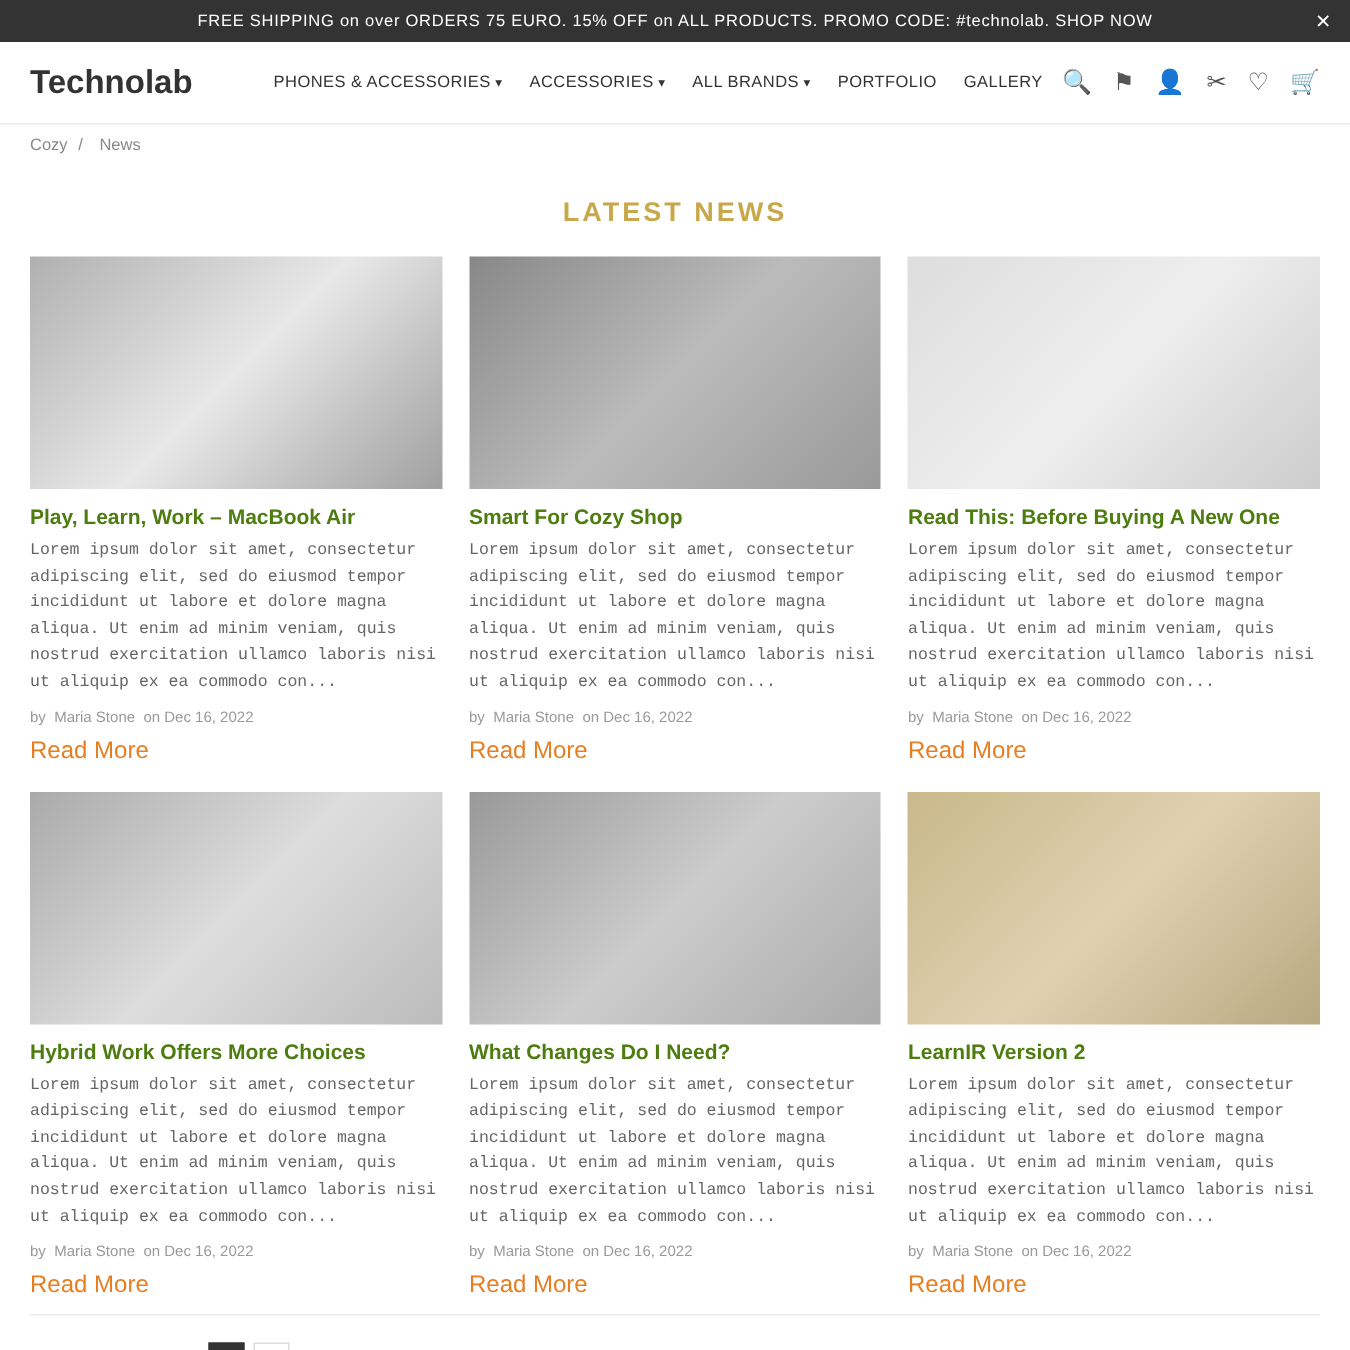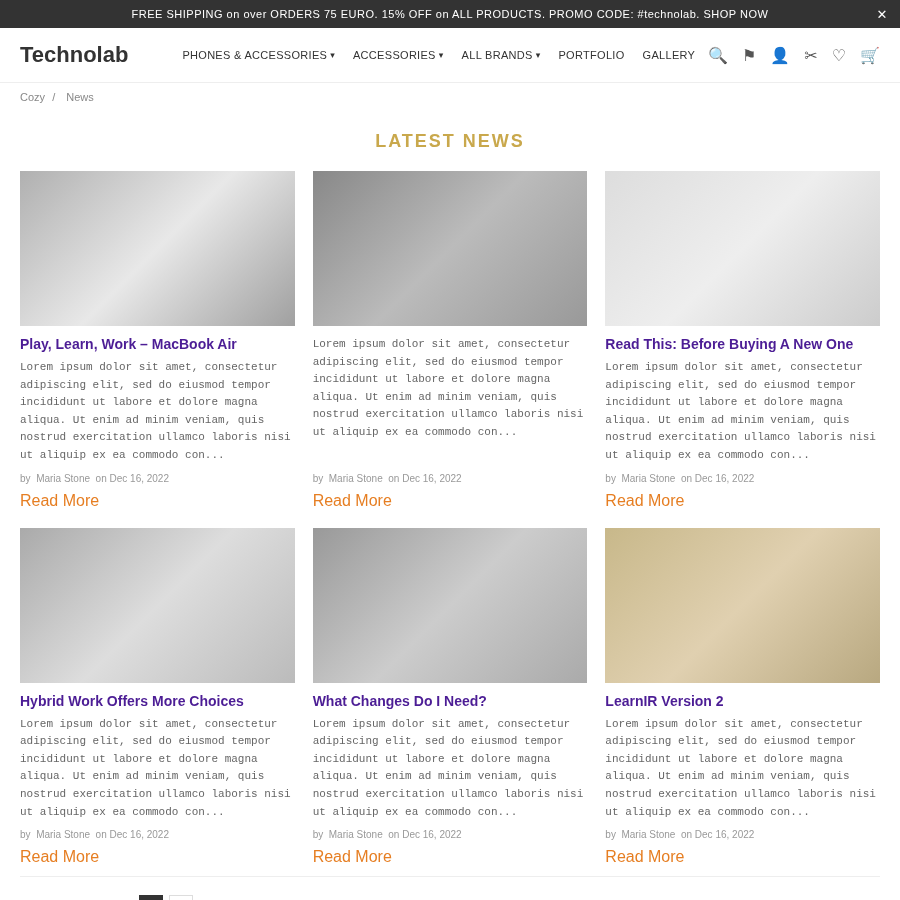--- a/index.html
+++ b/index.html
@@ -112,21 +112,21 @@
       margin-bottom: 10px;
       display: flex;
       align-items: center;
       justify-content: center;
       font-size: 11px;
       color: #888;
     }
     .news-title {
       font-size: 14px;
       font-weight: bold;
-      color: #4c1d95;
+      color: #4d7c0f;
       margin-bottom: 7px;
     }
     .news-excerpt {
       font-size: 11px;
       color: #666;
       line-height: 1.6;
       margin-bottom: 8px;
       flex: 1;
       font-family: Liberation Mono, monospace;
     }
@@ -237,20 +237,21 @@
     <div class="news-image-placeholder img-macbook"></div>
     <div class="news-title">Play, Learn, Work – MacBook Air</div>
     <div class="news-excerpt">Lorem ipsum dolor sit amet, consectetur adipiscing elit, sed do eiusmod tempor incididunt ut labore et dolore magna aliqua. Ut enim ad minim veniam, quis nostrud exercitation ullamco laboris nisi ut aliquip ex ea commodo con...</div>
     <div class="news-meta">
       by &nbsp;<span class="author">Maria Stone</span>&nbsp; on Dec 16, 2022
     </div>
     <a class="read-more">Read More</a>
   </div>
       <div class="news-card">
     <div class="news-image-placeholder img-speaker"></div>
+    <div class="news-title">Smart For Cozy Shop</div>
     <div class="news-excerpt">Lorem ipsum dolor sit amet, consectetur adipiscing elit, sed do eiusmod tempor incididunt ut labore et dolore magna aliqua. Ut enim ad minim veniam, quis nostrud exercitation ullamco laboris nisi ut aliquip ex ea commodo con...</div>
     <div class="news-meta">
       by &nbsp;<span class="author">Maria Stone</span>&nbsp; on Dec 16, 2022
     </div>
     <a class="read-more">Read More</a>
   </div>
       <div class="news-card">
     <div class="news-image-placeholder img-device"></div>
     <div class="news-title">Read This: Before Buying A New One</div>
     <div class="news-excerpt">Lorem ipsum dolor sit amet, consectetur adipiscing elit, sed do eiusmod tempor incididunt ut labore et dolore magna aliqua. Ut enim ad minim veniam, quis nostrud exercitation ullamco laboris nisi ut aliquip ex ea commodo con...</div>

